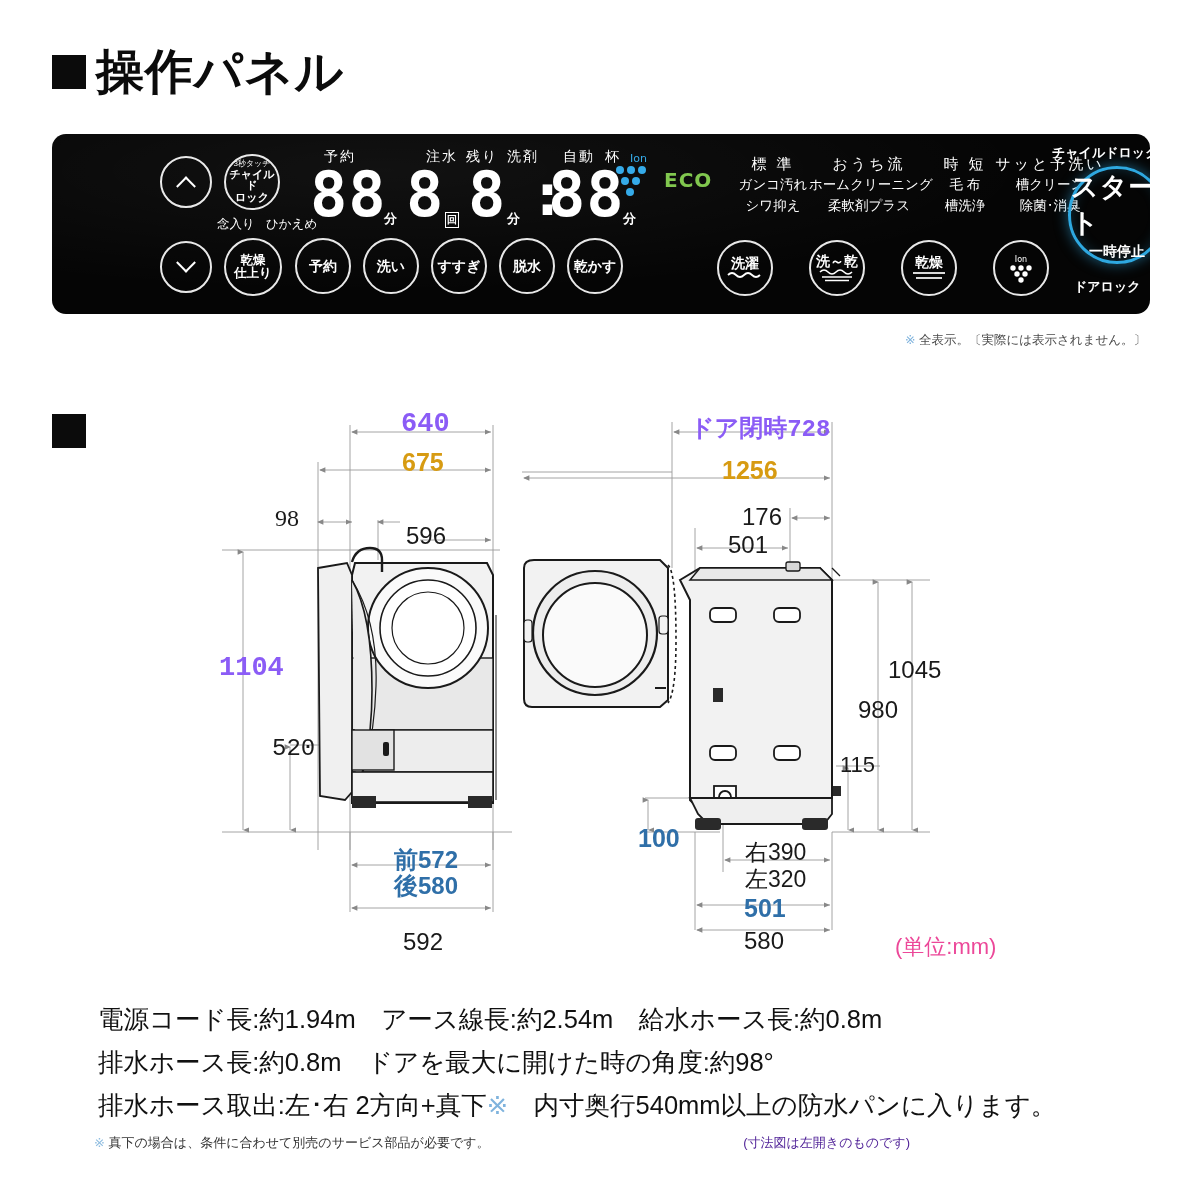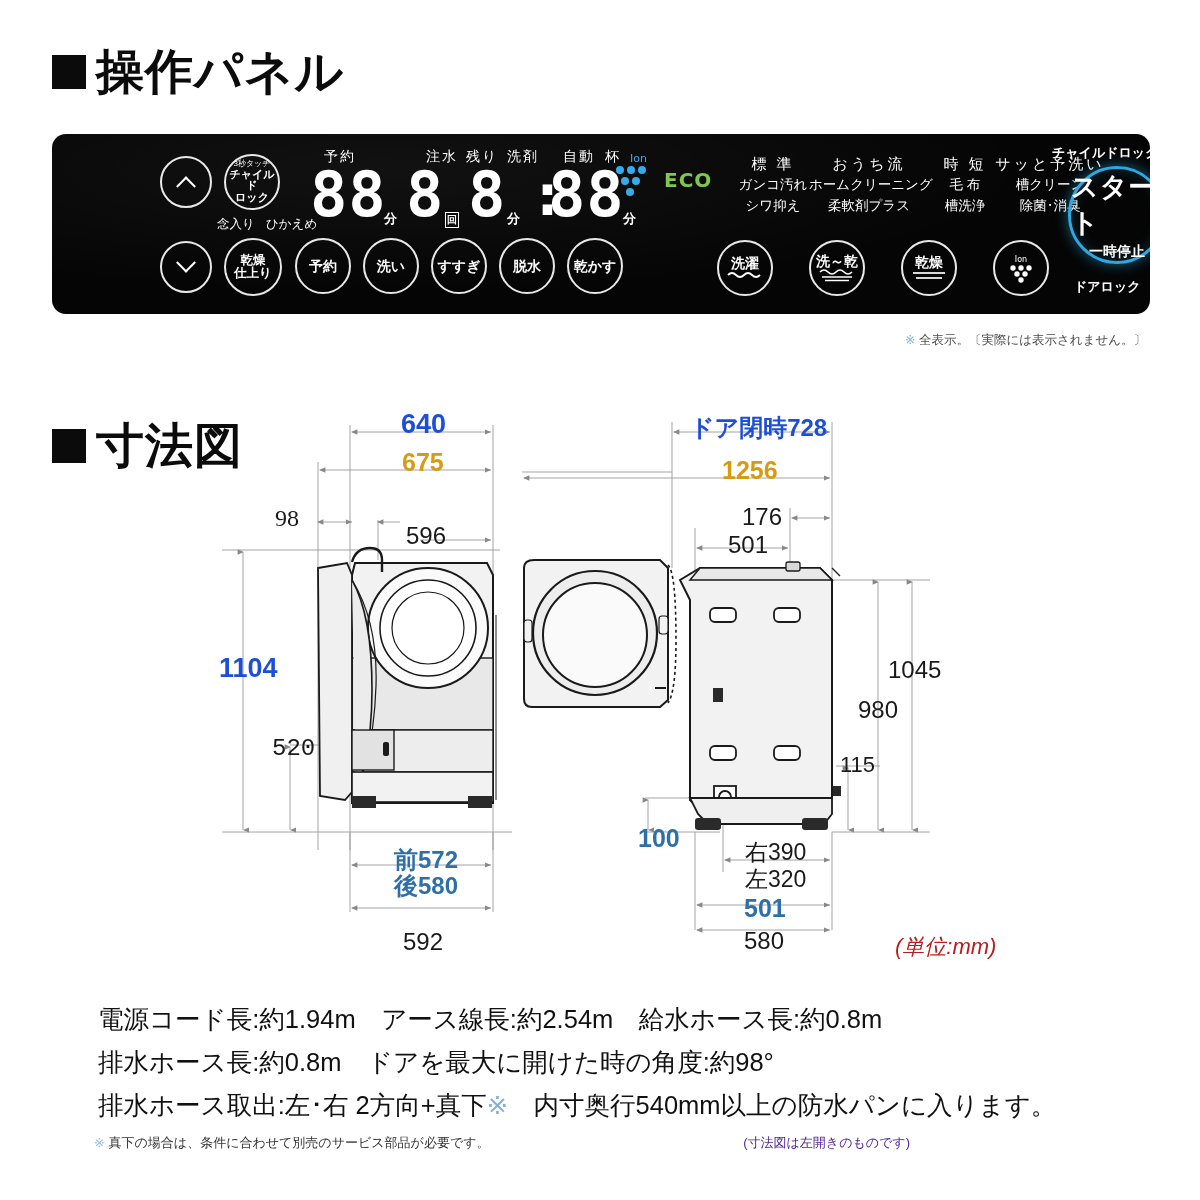--- a/index.html
+++ b/index.html
@@ -88,24 +88,24 @@
   .panel-note {
     position:absolute; left: 905px; top: 332px;
     font-size: 12.5px; color:#4a4a4a; white-space: nowrap;
   }
   .panel-note .mk { color:#7fb3dd; }
 
   
   .draw { position:absolute; left:0; top:400px; width:1200px; height:580px; }
   .dimtext { position:absolute; white-space:nowrap; font-weight:bold; }
   .d-black { color:#1a1a1a; font-weight:normal; }
-  .d-red { color:#1d4ed8; }
+  .d-red { color:#8b5cf6;font-family:Liberation Mono, monospace; }
   .d-orange { color:#d79b12; }
   .d-blue { color:#2f6fa8; }
-  .unit-note { position:absolute; color:#b91c1c; white-space:nowrap;font-style:italic; }
+  .unit-note { position:absolute; color:#ec4899; white-space:nowrap; }
 
   
   .specs { position:absolute; left:98px; top:998px; color:#111; }
   .specs div { font-size: 25.5px; line-height: 1.68; white-space: nowrap; }
   .foot-left { position:absolute; left:46px; top:1134px; font-size: 13px; color:#333; white-space:nowrap;margin-left:48px;}
   .foot-left .mk { color:#8fbde0; }
   .foot-right { position:absolute; right:42px; top:1134px; font-size: 13px; color:#4c1d95; white-space:nowrap;}
   .mk-blue { color:#7fb3dd; }
 </style>
 </head>
@@ -259,21 +259,20 @@
     <div class="lbl" style="left:1022px; top:144px; font-size:13px; font-weight:bold;">ドアロック</div>
   </div>
 
   <div class="panel-note">
     <span class="mk">※</span>
     <span>全表示。〔実際には表示されません。〕</span>
   </div>
 
   <div class="sec-head" id="head-dim">
     <span class="sq"></span>
-    <span>寸法図</span>
   </div>
 
   <div class="draw">
     <svg width="1200" height="580" viewBox="0 0 1200 580">
       <defs>
         <marker id="ar" markerWidth="8" markerHeight="8" refX="7" refY="3" orient="auto">
           <path d="M0,0 L7,3 L0,6 z" fill="#888"></path>
         </marker>
         <marker id="al" markerWidth="8" markerHeight="8" refX="1" refY="3" orient="auto">
           <path d="M7,0 L0,3 L7,6 z" fill="#888"></path>

